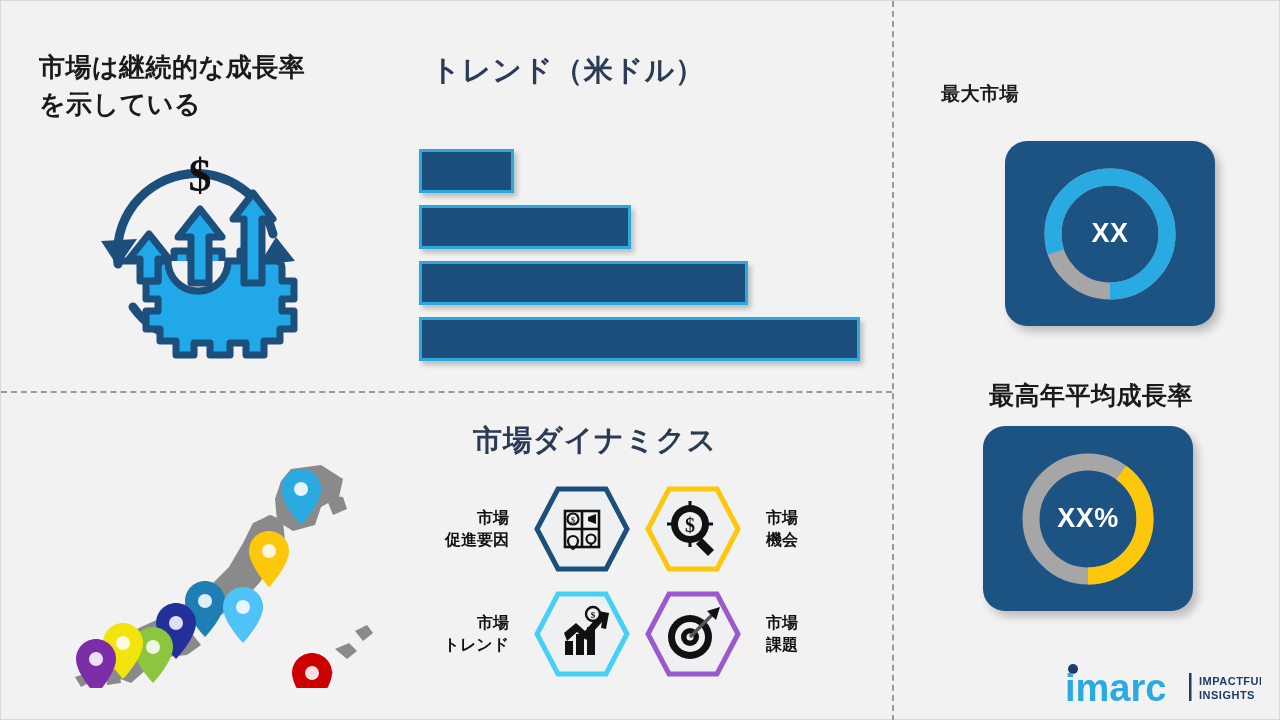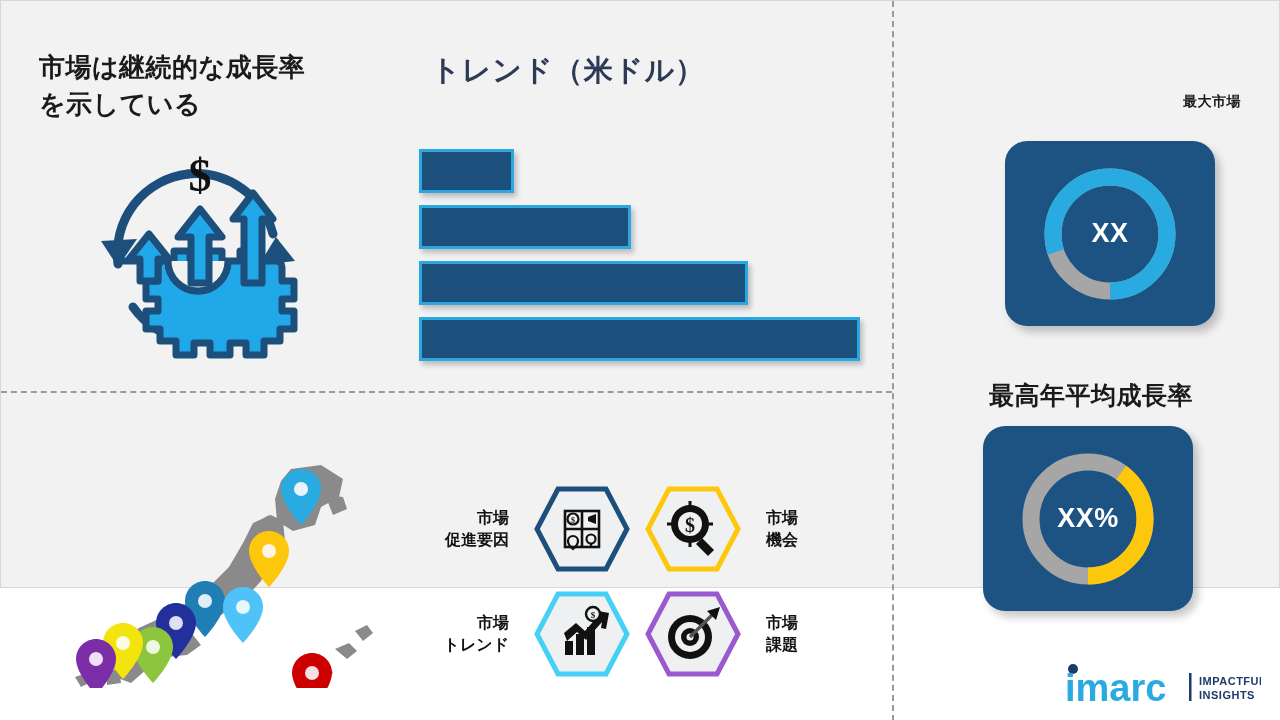--- a/index.html
+++ b/index.html
@@ -4,21 +4,21 @@
 <style>
   * { box-sizing: border-box; margin: 0; padding: 0; }
   html, body {
     width: 1280px; height: 720px;
     background: #ffffff;
     font-family: "Liberation Sans", "DejaVu Sans", sans-serif;
     overflow: hidden;
   }
   #slide {
     position: relative;
-    width: 1280px; height: 588px;
+    width: 1280px; height: 720px;
     background: #f2f2f2;
     border: 1px solid #d8d8d8;
   }
 
   
   .v-divider {
     position: absolute; top: 0; left: 891px;
     width: 0; height: 720px;
     border-left: 2px dashed #9a9a9a;
   }
@@ -52,23 +52,23 @@
   }
   #title-regional {
     position: absolute; left: 152px; top: 420px;
     font-size: 28px;
   }
   #title-dynamics {
     position: absolute; left: 472px; top: 420px;
     font-size: 29px;
   }
   #title-largest {
-    position: absolute; left: 940px; top: 92px;
-    width: 300px; text-align: right;
-    font-size: 14px;
+    position: absolute; left: 940px; top: 80px;
+    width: 300px; text-align: left;
+    font-size: 19px;
   }
   #title-cagr {
     position: absolute; left: 940px; top: 378px;
     width: 300px; text-align: center;
     font-size: 25px;
   }
 
   
   #growth-icon {
     position: absolute; left: 72px; top: 128px;
@@ -261,20 +261,21 @@
             <circle cx="0" cy="20" r="7" fill="#efe0f7"></circle>
           </g>
         <g transform="translate(249,190)">
             <path d="M0 0 c-11 0 -20 9 -20 20 c0 15 20 36 20 36 c0 0 20 -21 20 -36 c0 -11 -9 -20 -20 -20 z" fill="#cc0000"></path>
             <circle cx="0" cy="20" r="7" fill="#f7e0e0"></circle>
           </g>
       </g>
     </svg>
   </div>
 
+  <div id="title-dynamics" class="h-navy">市場ダイナミクス</div>
 
   <div id="dynamics-grid">
 
     <div class="dyn-cell left-label" id="dyn-drivers">
       <div class="dyn-text align-right">市場
 促進要因</div>
       <div class="hex">
         <svg viewBox="0 0 96 86" width="96" height="86">
           <polygon points="24,3 72,3 93,43 72,83 24,83 3,43" fill="#eef0f1" stroke="#1d4f7c" stroke-width="5"></polygon>
           <g fill="none" stroke="#111111" stroke-width="2.6">

